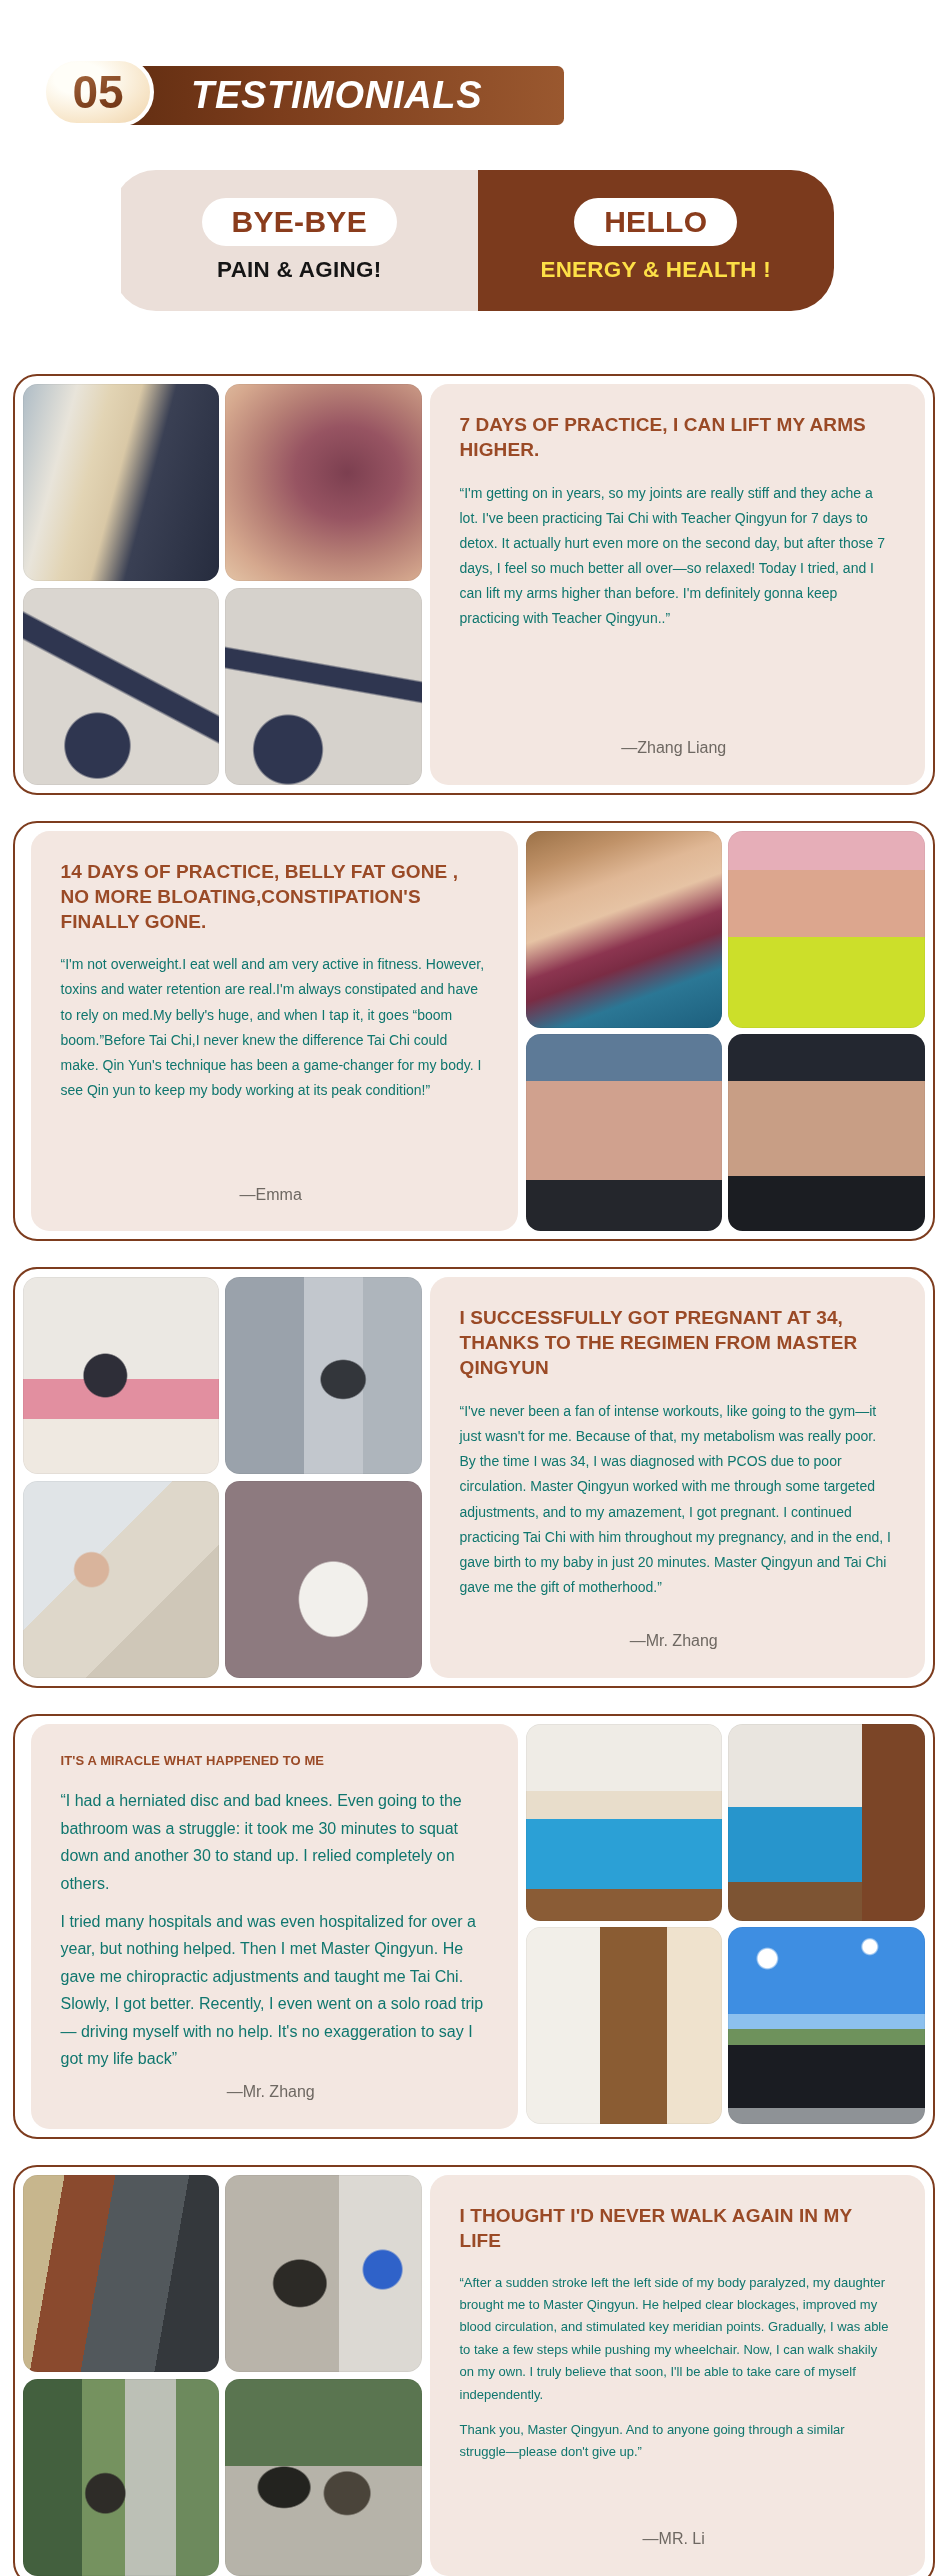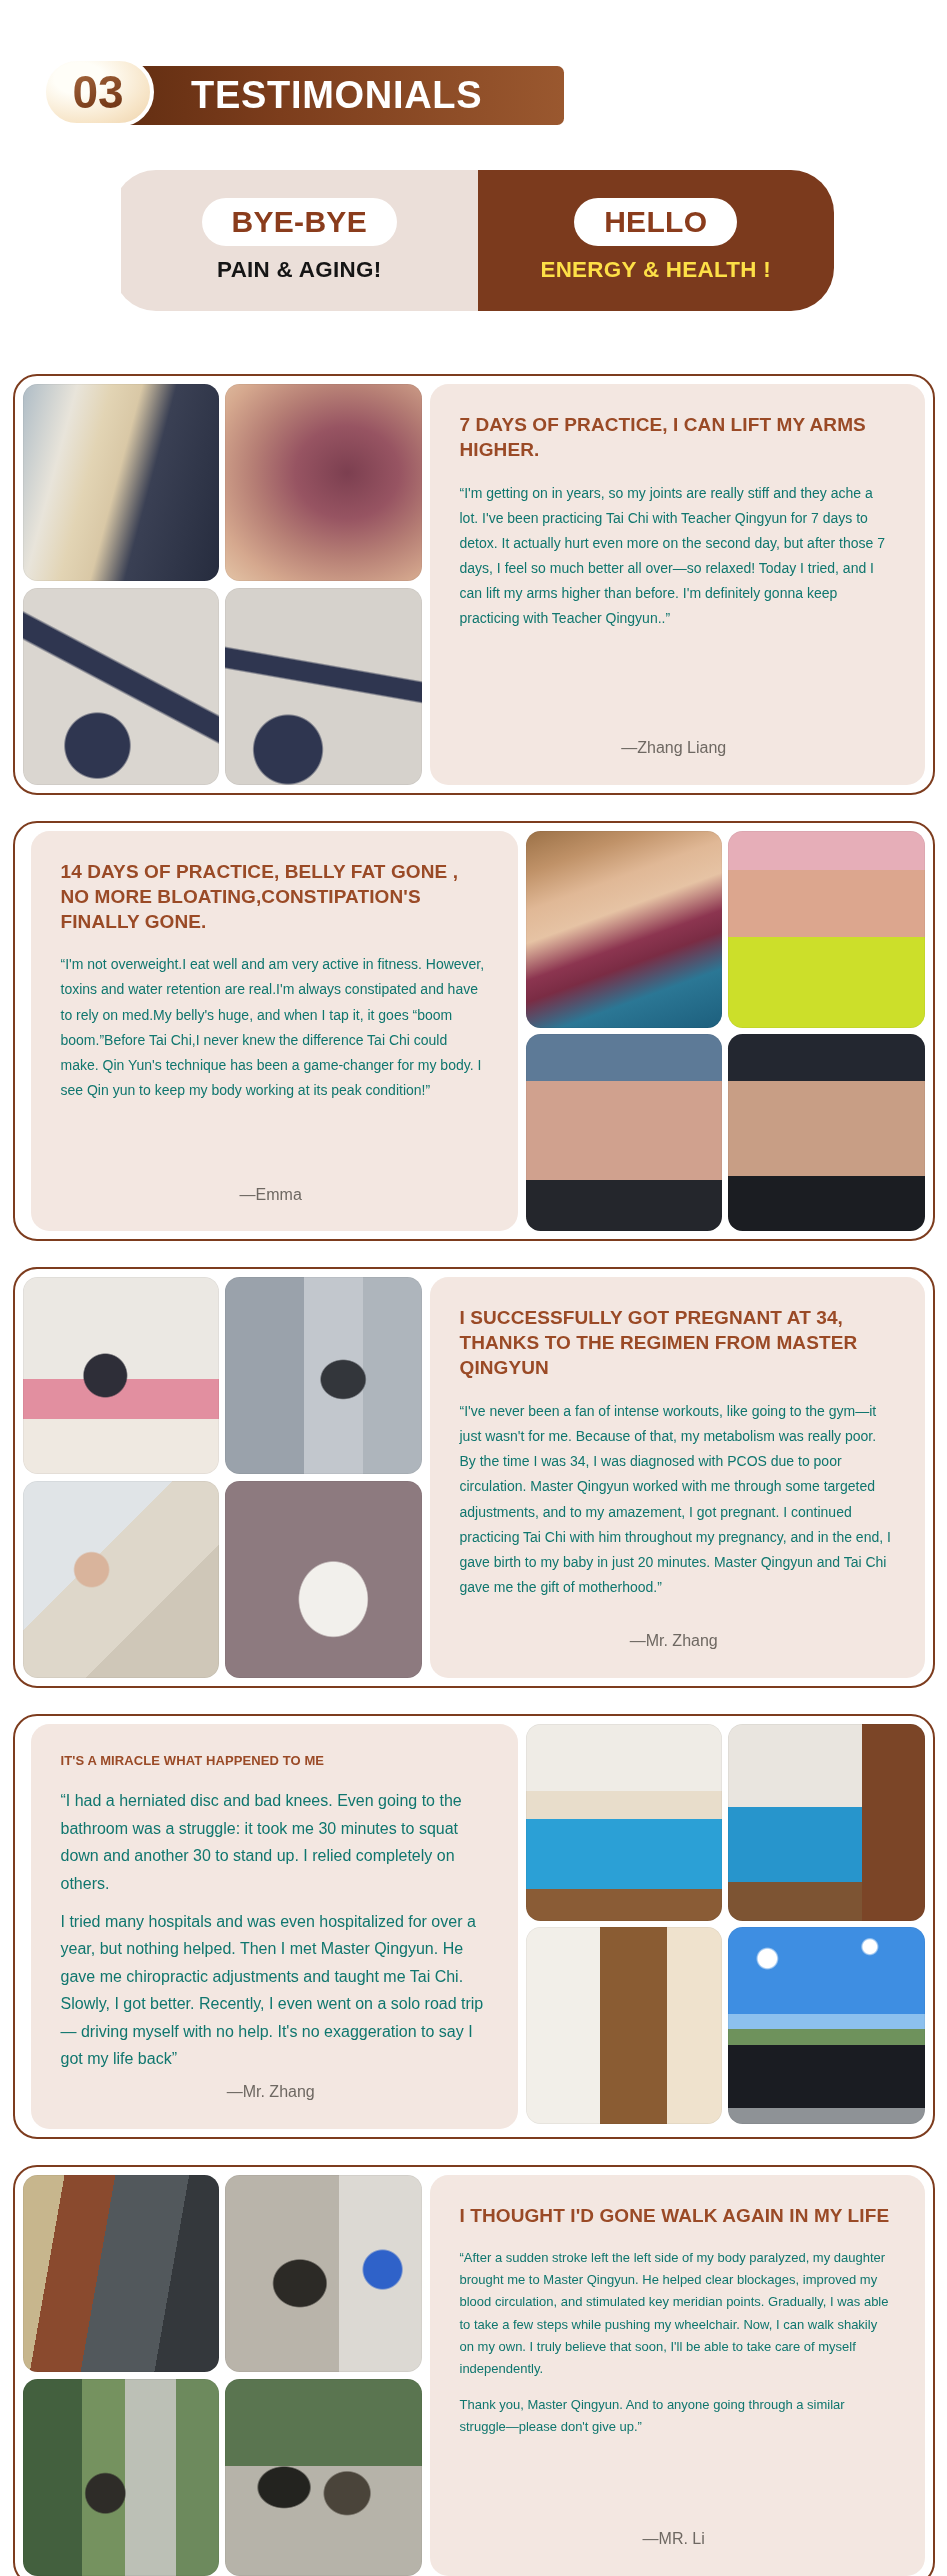--- a/index.html
+++ b/index.html
@@ -5,21 +5,21 @@
   html,body{margin:0;padding:0;background:#ffffff;}
   body{width:947px;font-family:"Liberation Sans",sans-serif;-webkit-font-smoothing:antialiased;}
   .page{width:947px;overflow:hidden;padding-bottom:39px;}
 
   
   .section-header{position:relative;height:72px;margin-top:57px;}
   .header-bar{position:absolute;left:92px;top:9.2px;width:472px;height:59px;
     background:linear-gradient(92deg,#5e2b10 0%,#7c3d1c 40%,#9a582f 100%);
     border-radius:4px 6.6px 6.6px 4px;display:flex;align-items:center;
     padding-left:99px;box-sizing:border-box;}
-  .header-bar h1{margin:0;color:#ffffff;font-size:38px;font-weight:700;letter-spacing:0.7px;}
+  .header-bar h1{margin:0;color:#ffffff;font-size:38px;font-weight:700;letter-spacing:0.7px;font-style:italic;}
   .num-badge{position:absolute;left:42px;top:0;width:112px;height:70px;border-radius:657px;
     background:radial-gradient(ellipse at 32% 28%,#fffef8 25%,#f7e5c8 70%,#eed3ac 100%);
     border:4.6px solid #ffffff;box-sizing:border-box;
     display:flex;align-items:center;justify-content:center;}
   .num-badge span{font-size:46px;font-weight:800;
     background:linear-gradient(160deg,#a4663c 10%,#6b2f10 90%);
     -webkit-background-clip:text;background-clip:text;color:transparent;}
 
   
   .banner{width:721px;height:141px;margin:41px auto 0;display:flex;border-radius:43px;overflow:hidden;}
@@ -90,21 +90,21 @@
 </head>
 <body>
 
 <div class="page">
 
   <div class="section-header">
     <div class="header-bar">
       <h1>TESTIMONIALS</h1>
     </div>
     <div class="num-badge">
-      <span>03</span>
+      <span>05</span>
     </div>
   </div>
 
   <div class="banner">
     <div class="banner-half banner-left">
       <div class="pill">BYE-BYE</div>
       <div class="sub">PAIN &amp; AGING!</div>
     </div>
     <div class="banner-half banner-right">
       <div class="pill">HELLO</div>
@@ -170,21 +170,21 @@
   </section>
 
   <section class="card c5">
     <div class="photos">
       <div class="photo c5a" title="Man seated in a wheelchair — back view"></div>
       <div class="photo c5b" title="Man in plaid shirt standing beside his wheelchair"></div>
       <div class="photo c5c" title="Man walking outdoors with wheelchair behind"></div>
       <div class="photo c5d" title="Master Qingyun walking alongside recovering patient"></div>
     </div>
     <div class="quote-panel">
-      <h2>I THOUGHT I'D GONE WALK AGAIN IN MY LIFE</h2>
+      <h2>I THOUGHT I'D NEVER WALK AGAIN IN MY LIFE</h2>
       <p>“After a sudden stroke left the left side of my body paralyzed, my daughter brought me to Master Qingyun. He helped clear blockages, improved my blood circulation, and stimulated key meridian points. Gradually, I was able to take a few steps while pushing my wheelchair. Now, I can walk shakily on my own. I truly believe that soon, I'll be able to take care of myself independently.</p>
       <p>Thank you, Master Qingyun. And to anyone going through a similar struggle—please don't give up.”</p>
       <div class="sig">—MR. Li</div>
     </div>
   </section>
 
 </div>
 
 
 </body></html>

